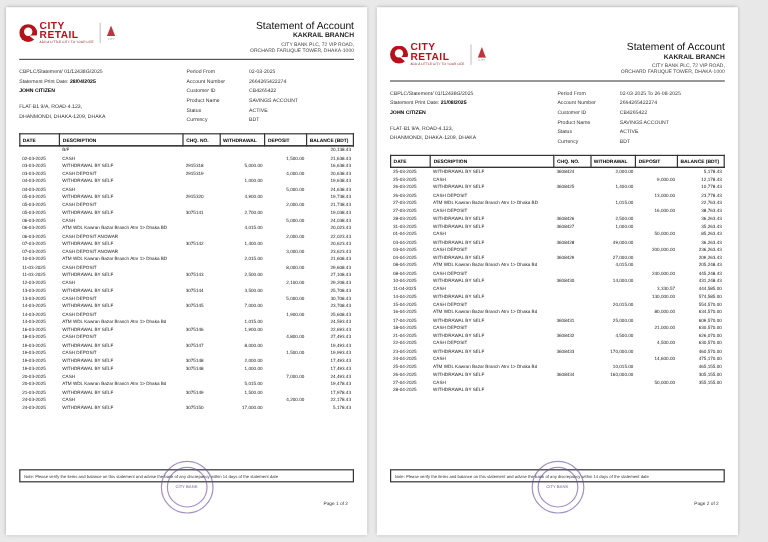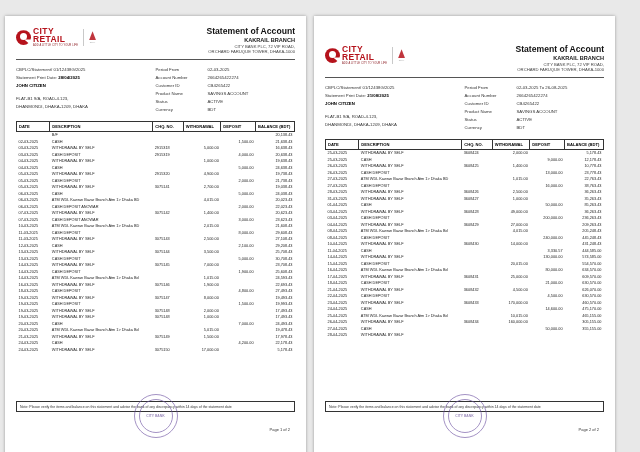--- a/index.html
+++ b/index.html
@@ -7,21 +7,21 @@
     margin: 0; padding: 0;
     width: 640px; height: 452px;
     background: #e8e8e8;
     font-family: "Liberation Sans", sans-serif;
     overflow: hidden;
   }
   .workspace {
     width: 620px; height: 452px;
     display: flex;
     gap: 8px;
-    padding: 16px 5px;
+    padding: 6px 5px;
     background: #e9e9e9;
     justify-content: flex-end;
   }
   .page {
     background: #ffffff;
     position: relative;
     flex: 1 1 0;
     height: 440px;
     box-shadow: 0 0 3px rgba(0,0,0,0.35);
     overflow: hidden;
@@ -51,21 +51,21 @@
   .logo-div { width: 1px; height: 17px; background: #c9c9c9; }
   .logo-alt { display: flex; flex-direction: column; align-items: center; }
   .logo-alt .mk {
     width: 7px; height: 9px; background: #b5121b;
     clip-path: polygon(50% 0, 100% 100%, 0 100%);
     opacity: .85;
   }
   .logo-alt .tx { font-size: 2.4px; color: #999; margin-top: 1px; }
 
   .head-right { text-align: right; line-height: 1.25; }
-  .head-title { font-size: 8.6px; font-weight: bold; color: #111; }
+  .head-title { font-size: 8.6px; font-weight: normal; color: #111; }
   .head-branch { font-size: 5.6px; font-weight: bold; color: #222; }
   .head-addr { font-size: 4.2px; color: #444; }
 
   .rule { height: 1px; background: #555; margin: 5px 0 6px; }
 
   
   .info { display: flex; font-size: 4.3px; color: #333; }
   .info-left { width: 50%; line-height: 1.85; }
   .info-right { width: 50%; }
   .info-left .bold { font-weight: bold; color: #000; }

